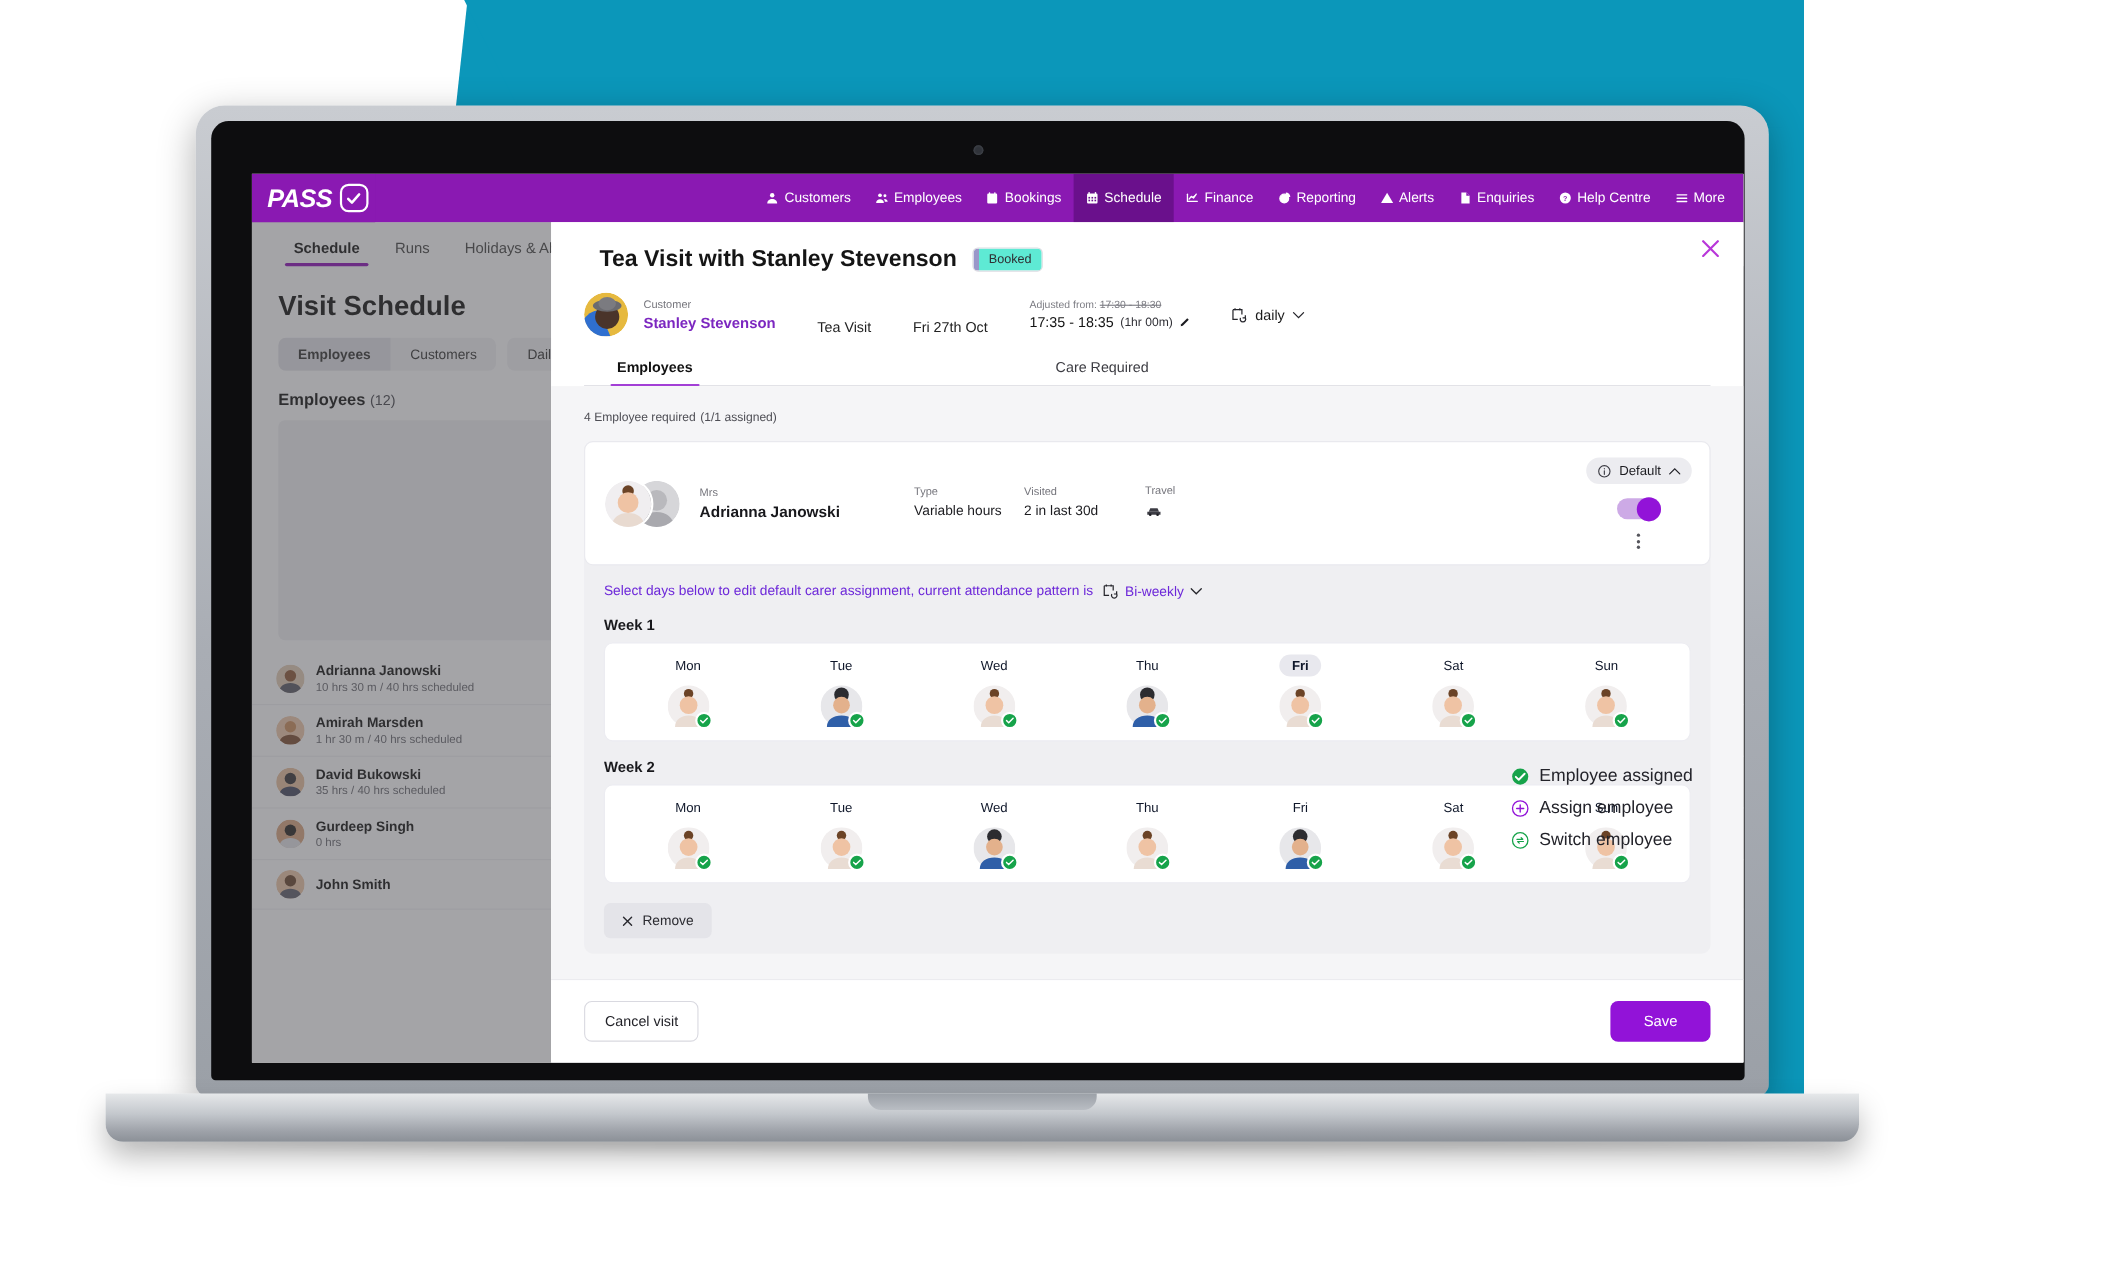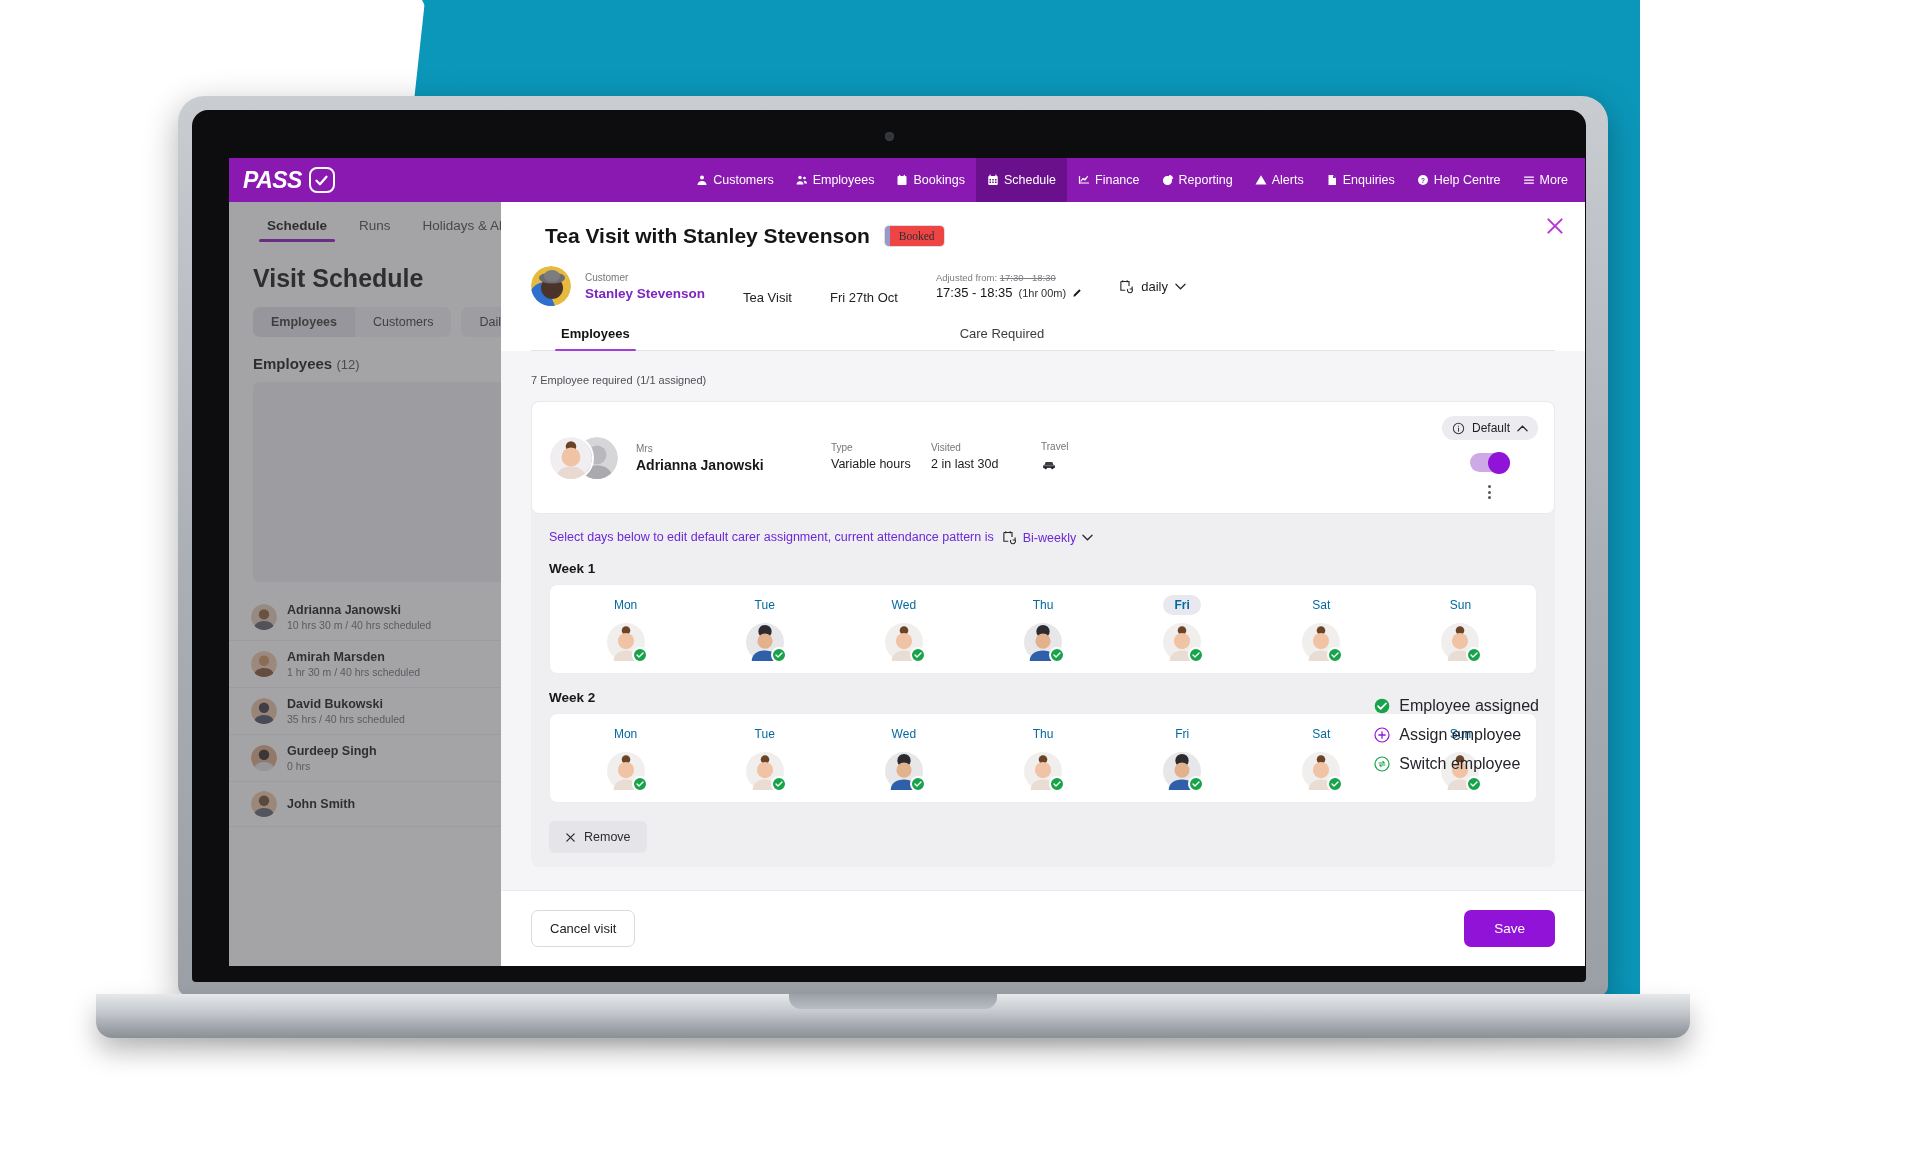--- a/index.html
+++ b/index.html
@@ -126,21 +126,21 @@
   .modal-close {
     position: absolute; right: 20px; top: 14px; width: 20px; height: 20px; cursor: pointer;
   }
   .modal-head { padding: 22px 30px 0 30px; }
   .title-row { display: flex; align-items: center; gap: 14px; margin-left: 14px; }
   .modal-title { font-size: 21px; font-weight: 700; color: #151515; }
   .booked-badge {
     display: flex; align-items: stretch; border: 1px solid #dcdce2; border-radius: 5px; overflow: hidden; height: 22px;
   }
   .booked-bar { width: 5px; background: #9a97c9; }
-  .booked-label { font-size: 11.5px; color: #2f2f33; padding: 0 9px; display: flex; align-items: center; background: #ef4444; font-family: Liberation Serif, serif; }
+  .booked-label { font-size: 11.5px; color: #2f2f33; padding: 0 9px; display: flex; align-items: center; background: #5eead4; }
 
   .cust-row { display: flex; align-items: center; gap: 0; margin-top: 18px; }
   .cust-av { width: 40px; height: 40px; border-radius: 50%; overflow: hidden; flex: none; margin-right: 14px; }
   .cust-block { margin-right: 38px; }
   .fld-label { font-size: 10px; color: #75757c; margin-bottom: 3px; }
   .cust-name { font-size: 13.5px; color: #7c27c0; font-weight: 600; }
   .plain-val { font-size: 13px; color: #222; margin-right: 38px; align-self: flex-end; padding-bottom: 1px; }
   .adjust-block { margin-right: 22px; }
   .adj-from { font-size: 9.5px; color: #7c7c83; }
   .adj-from s { color: #7c7c83; }
@@ -196,21 +196,21 @@
 
   .pattern-row { display: flex; align-items: flex-start; gap: 8px; padding: 16px 18px 0 18px; font-size: 12.5px; color: #6d28d9; }
   .pattern-sel { display: flex; align-items: center; gap: 6px; cursor: pointer; }
 
   .week-label { font-size: 13.5px; font-weight: 700; color: #18181c; padding: 16px 18px 8px 18px; }
   .days-card {
     background: #fff; border-radius: 8px; margin: 0 18px; padding: 10px 6px 12px 6px;
     display: flex; border: 1px solid #ececf1;
   }
   .day { flex: 1; display: flex; flex-direction: column; align-items: center; gap: 8px; }
-  .day-name { font-size: 12px; color: #0369a1; padding: 3px 11px; border-radius: 11px; }
+  .day-name { font-size: 12px; color: #0f172a; padding: 3px 11px; border-radius: 11px; }
   .day-name.sel { background: #e8e8ee; font-weight: 600; }
   .day-av { position: relative; width: 38px; height: 38px; }
   .day-av .pic { width: 38px; height: 38px; border-radius: 50%; overflow: hidden; background: #efeff2; }
   .tick {
     position: absolute; right: -3px; bottom: -2px; width: 16px; height: 16px; border-radius: 50%;
     background: #16a34a; border: 2px solid #fff; display: flex; align-items: center; justify-content: center;
   }
   .tick svg { width: 8px; height: 8px; }
 
   .remove-btn {
@@ -532,21 +532,21 @@
 
               <div class="tabs-row">
                 <div class="tab active"><span>Employees</span></div>
                 <div class="tab-gap"></div>
                 <div class="tab"><span>Care Required</span></div>
               </div>
             </div>
 
             <div class="modal-body">
               <div class="req-line">
-                <span>7 Employee required</span>
+                <span>4 Employee required</span>
                 <span>(1/1 assigned)</span>
               </div>
 
               <div class="panel">
                 <div class="emp-card">
                   <div class="av-stack">
                     <div class="a1">
                       <svg class="face" viewBox="0 0 40 40">
                           <circle cx="20" cy="20" r="20" fill="#f0eef0"></circle>
                           <circle cx="20" cy="9" r="5" fill="#6b4326"></circle>

